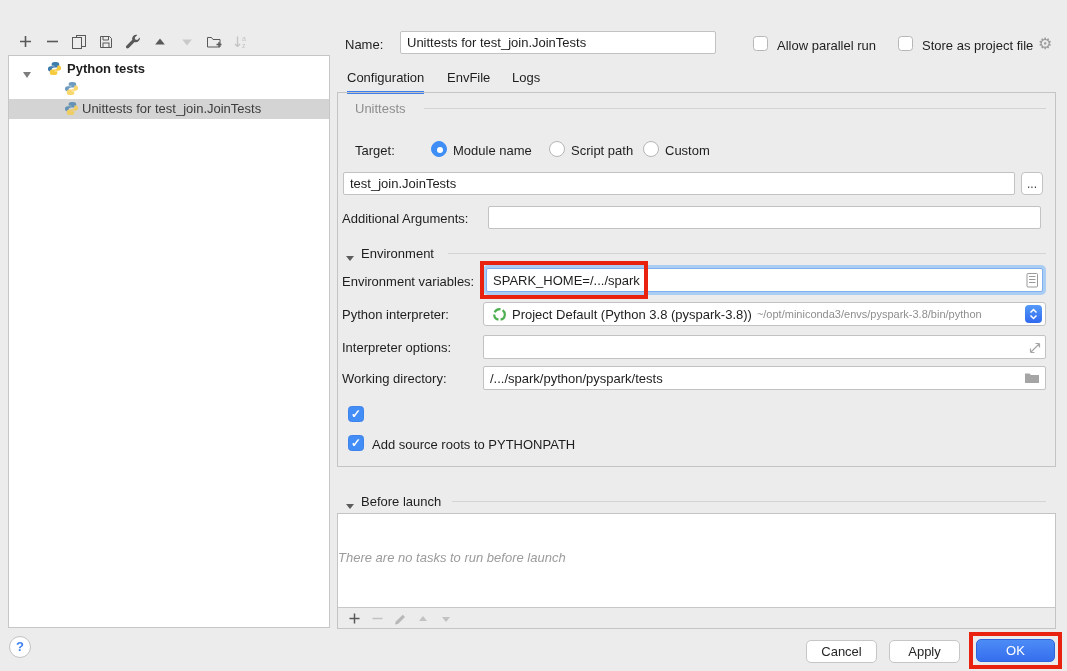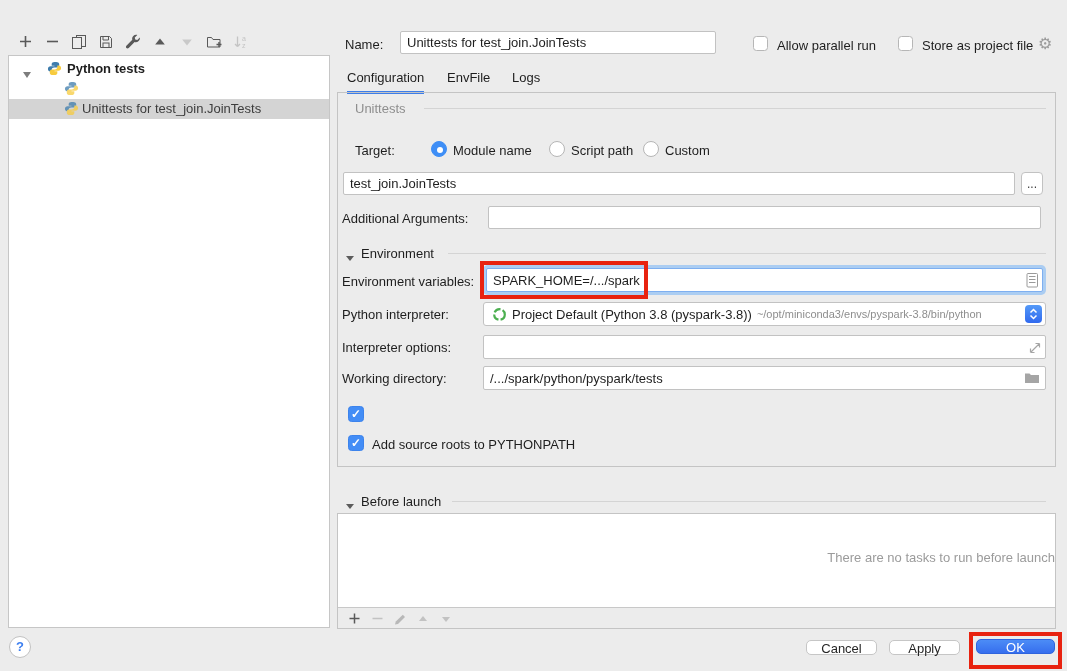--- a/index.html
+++ b/index.html
@@ -46,23 +46,23 @@
   .tab { position:absolute; top:70px; color:#1e1e1e; background:none; border:none; font-family:Liberation Sans, sans-serif; font-size:13px; padding:0 0 6px 0; cursor:default; }
   .tab.active { border-bottom:3px solid #3d7de9; }
   
   .mainpanel { position:absolute; left:337px; top:92px; width:719px; height:375px; border:1px solid #c4c4c4; }
   .sep { position:absolute; height:1px; background:#d4d4d4; }
   .sectri { width:0; height:0; border-left:4px solid transparent; border-right:4px solid transparent; border-top:5px solid #5c5c5c; display:inline-block; }
   
   .blpanel { position:absolute; left:337px; top:513px; width:719px; height:116px; border:1px solid #c4c4c4; background:#fff; }
   .blbar { position:absolute; left:0; bottom:0; width:100%; height:21px; background:#ececec; border-top:1px solid #c8c8c8; }
   .blbtn { position:absolute; top:2px; width:20px; height:17px; background:none; border:none; display:flex; align-items:center; justify-content:center; }
-  .blempty { position:absolute; left:0; top:36px; width:100%; text-align:right; color:#9b9b9b; }
-  
-  .pushbtn { position:absolute; height:15px; border:1px solid #c6c6c6; background:#fff; border-radius:5px;
+  .blempty { position:absolute; left:0; top:36px; width:100%; text-align:left; color:#9b9b9b;font-style:italic; }
+  
+  .pushbtn { position:absolute; height:23px; border:1px solid #c6c6c6; background:#fff; border-radius:5px;
              font-family:"Liberation Sans",sans-serif; font-size:13px; color:#262626; cursor:default; }
   .okbtn { background:linear-gradient(#4c8cf6,#366eee); border-color:#2f64dd; color:#fff; }
   .helpbtn { position:absolute; left:9px; top:636px; width:22px; height:22px; border-radius:50%; background:#fff;
              border:1px solid #c2c2c2; color:#3d7ff0; font-weight:bold; font-size:13px; text-align:center; line-height:20px; cursor:default; }
   
   .redbox { position:absolute; border:4px solid #e8220f; background:transparent; z-index:50; }
   
   .combo { position:absolute; left:483px; top:302px; width:563px; height:24px; background:#fff; border:1px solid #c2c2c2; border-radius:3px; display:flex; align-items:center; overflow:hidden; }
   .stepper { position:absolute; right:3px; top:2px; width:17px; height:18px; border-radius:4px; background:linear-gradient(#549af8,#3069ee); display:flex; align-items:center; justify-content:center; }
   .fieldicon { position:absolute; }

